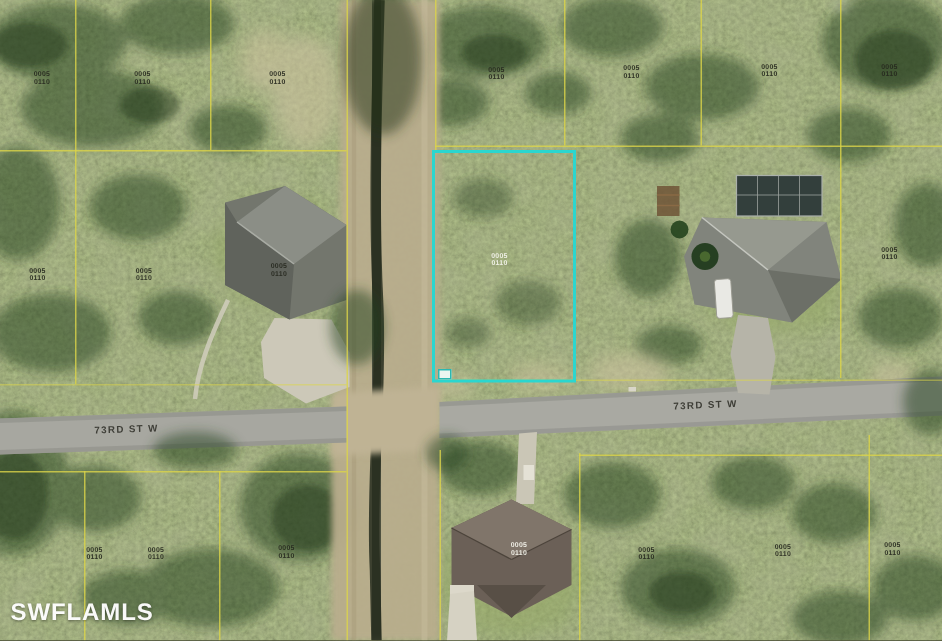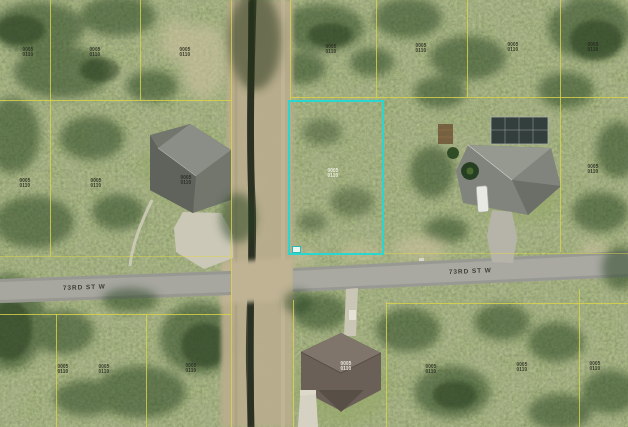--- a/index.html
+++ b/index.html
@@ -265,14 +265,15 @@
   <div class="plabel" style="left:104px;top:369px;">0005 0110</div>
   <div class="plabel" style="left:191px;top:368px;">0005 0110</div>
   <div class="plabel light" style="left:346px;top:366px;">0005 0110</div>
   <div class="plabel" style="left:431px;top:369px;">0005 0110</div>
   <div class="plabel" style="left:522px;top:367px;">0005 0110</div>
   <div class="plabel" style="left:595px;top:366px;">0005 0110</div>
 
   <div class="street w">73RD ST W</div>
   <div class="street e">73RD ST W</div>
 
+  <div class="watermark">SWFLAMLS</div>
 
 </div>
 
 </body></html>

